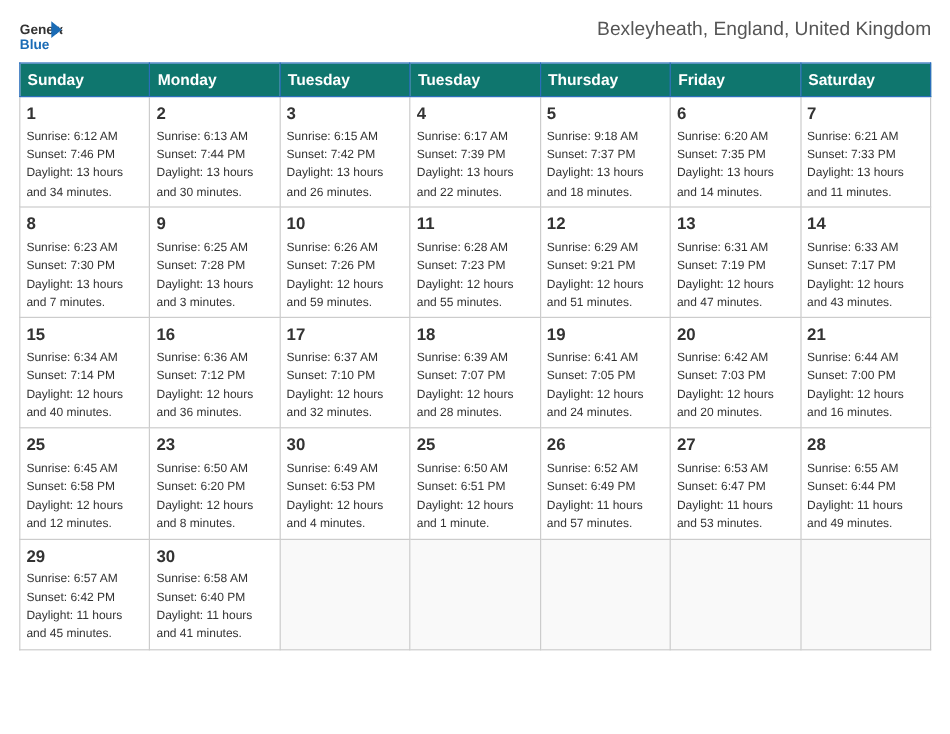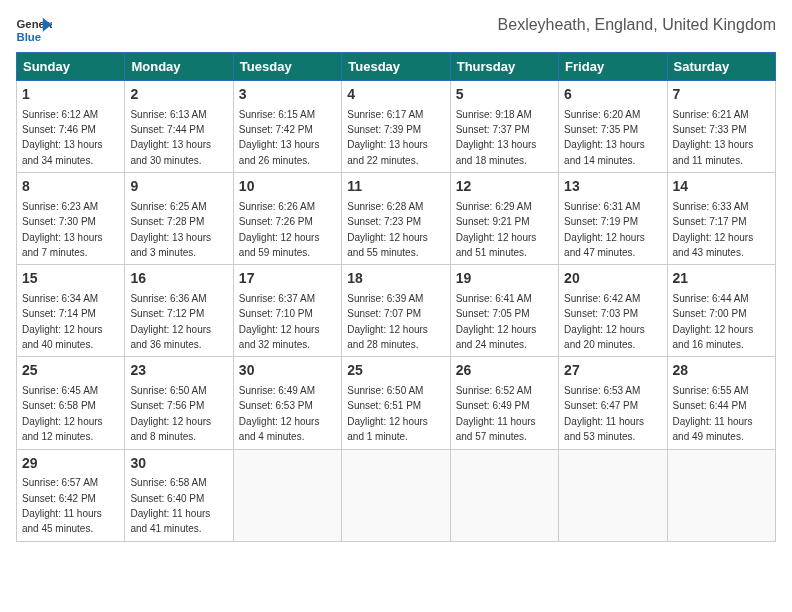--- a/index.html
+++ b/index.html
@@ -247,21 +247,21 @@
       <tr>
         <td>
         <span class="day-number">25</span>
         <span class="day-info">Sunrise: 6:45 AM</span><br>
         <span class="day-info">Sunset: 6:58 PM</span><br>
         <span class="day-info">Daylight: 12 hours and 12 minutes.</span>
       </td>
         <td>
         <span class="day-number">23</span>
         <span class="day-info">Sunrise: 6:50 AM</span><br>
-        <span class="day-info">Sunset: 7:56 PM</span><br>
+        <span class="day-info">Sunset: 6:20 PM</span><br>
         <span class="day-info">Daylight: 12 hours and 8 minutes.</span>
       </td>
         <td>
         <span class="day-number">30</span>
         <span class="day-info">Sunrise: 6:49 AM</span><br>
         <span class="day-info">Sunset: 6:53 PM</span><br>
         <span class="day-info">Daylight: 12 hours and 4 minutes.</span>
       </td>
         <td>
         <span class="day-number">25</span>

